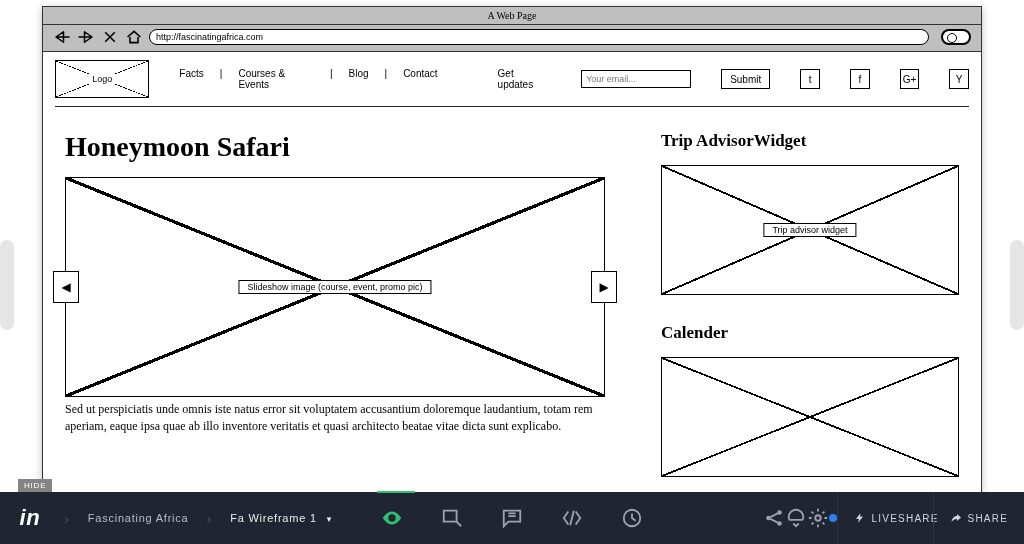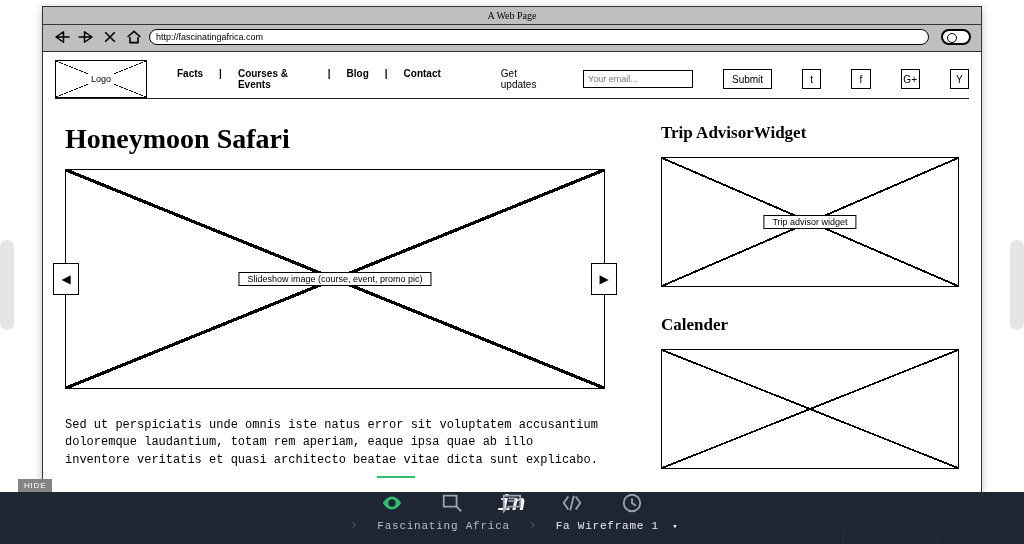--- a/index.html
+++ b/index.html
@@ -1,23 +1,22 @@
 <!DOCTYPE html>
 <html><head>
 <meta charset="utf-8">
 <style>
   * { box-sizing: border-box; margin: 0; padding: 0; }
   html, body { width: 1024px; height: 544px; overflow: hidden; font-family: "Comic Sans MS", "Trebuchet MS", sans-serif; background:#fff;}
   
   .inv-bar {
     position:absolute; left:0; right:0; bottom:0; height:52px;
     background:#1f2532; display:flex; align-items:center; color:#b6bec9;
-    font-family: Liberation Mono, monospace; font-size:11px;
+    font-family: Liberation Sans, sans-serif; font-size:11px;
     letter-spacing:.07em;
-    flex-direction:column;
   }
   .inv-bar .logo { width:60px; display:flex; align-items:center; justify-content:center;}
   .inv-bar .logo span{ font-style:italic; font-weight:700; font-size:22px; color:#fff;}
   .crumbs { display:flex; align-items:center; gap:18px; padding-left:4px;}
   .crumb-sep { color:#4a5261; font-size:15px;}
   .crumb { cursor:pointer; white-space:nowrap;}
   .crumb.active{ color:#e8ecef;}
   .dropdown-caret{ margin-left:6px; font-size:9px;}
   .center-tools{
     position:absolute; left:50%; transform:translateX(-50%);
@@ -71,33 +70,33 @@
     background:#fff; position:relative; margin-left:6px;
   }
   .loupe::after{ content:""; position:absolute; left:4px; top:2px;
     width:8px; height:8px; border:1.5px solid #000; border-radius:50%;}
   
   .page{
     padding:0 12px;
   }
   .topbar{
     display:flex; align-items:center; gap:30px; font-size:10px;
-    padding:8px 0 0; border-bottom:1px solid #222;
+    padding:8px 0 8px; border-bottom:1px solid #222;
   }
   .logo-ph{
     width:96px; height:38px; border:1.5px solid #000; position:relative;
     background:
       linear-gradient(to top right, transparent 49.5%, #000 49.5%, #000 50.5%, transparent 50.5%),
       linear-gradient(to top left , transparent 49.5%, #000 49.5%, #000 50.5%, transparent 50.5%);
   }
   .logo-ph span{
     position:absolute; left:50%; top:50%; transform:translate(-50%,-50%);
     background:#fff; padding:0 4px; font-size:9px;
   }
-  .nav-links{ display:flex; gap:16px;font-weight:bold;}
+  .nav-links{ display:flex; gap:16px;}
   .spacer{ flex:1;}
   .get-upd{ font-size:10px;}
   .email-in{ width:110px; height:18px; border:1.5px solid #000; font-size:9px; padding:1px 4px; background:#fff;}
   .submit-btn{ height:20px; border:1.5px solid #000; background:#fff; font-size:10px; padding:0 8px; cursor:pointer; font-family:inherit;}
   .soc{ width:20px; height:20px; border:1.5px solid #000; display:flex; align-items:center; justify-content:center; font-size:10px; cursor:pointer;}
   
   .cols{ display:flex; gap:56px; padding:24px 10px 0;}
   .col-main{ flex: 0 0 540px;}
   .col-side{ flex:1;}
   h1{ font-size:28px; font-weight:700; margin-bottom:14px; font-family:"Comic Sans MS", cursive;}
@@ -115,22 +114,22 @@
   }
   .arrow-btn{
     position:absolute; top:50%; transform:translateY(-50%);
     width:26px; height:32px; border:1.5px solid #000; background:#fff;
     display:flex; align-items:center; justify-content:center; cursor:pointer;
   }
   .arrow-btn.left{ left:-13px;}
   .arrow-btn.right{ right:-13px;}
   .arrow-btn span{ font-size:12px;}
   .para{
-    font-size:12px; line-height:1.45; margin-top:28px;
-    font-family:Liberation Mono, monospace;
+    font-size:12px; line-height:1.45; margin-top:4px;
+    font-family:Liberation Serif, serif;
   }
   .ta-widget{ height:130px; margin-bottom:28px;}
   .calendar{ height:120px;}
   .edge-bump{ position:absolute; top:240px; width:14px; height:90px;
     background:#e5e5e5; border-radius:7px;}
   .edge-bump.left{ left:0;}
   .edge-bump.right{ right:0;}
 </style>
 </head>
 <body>

